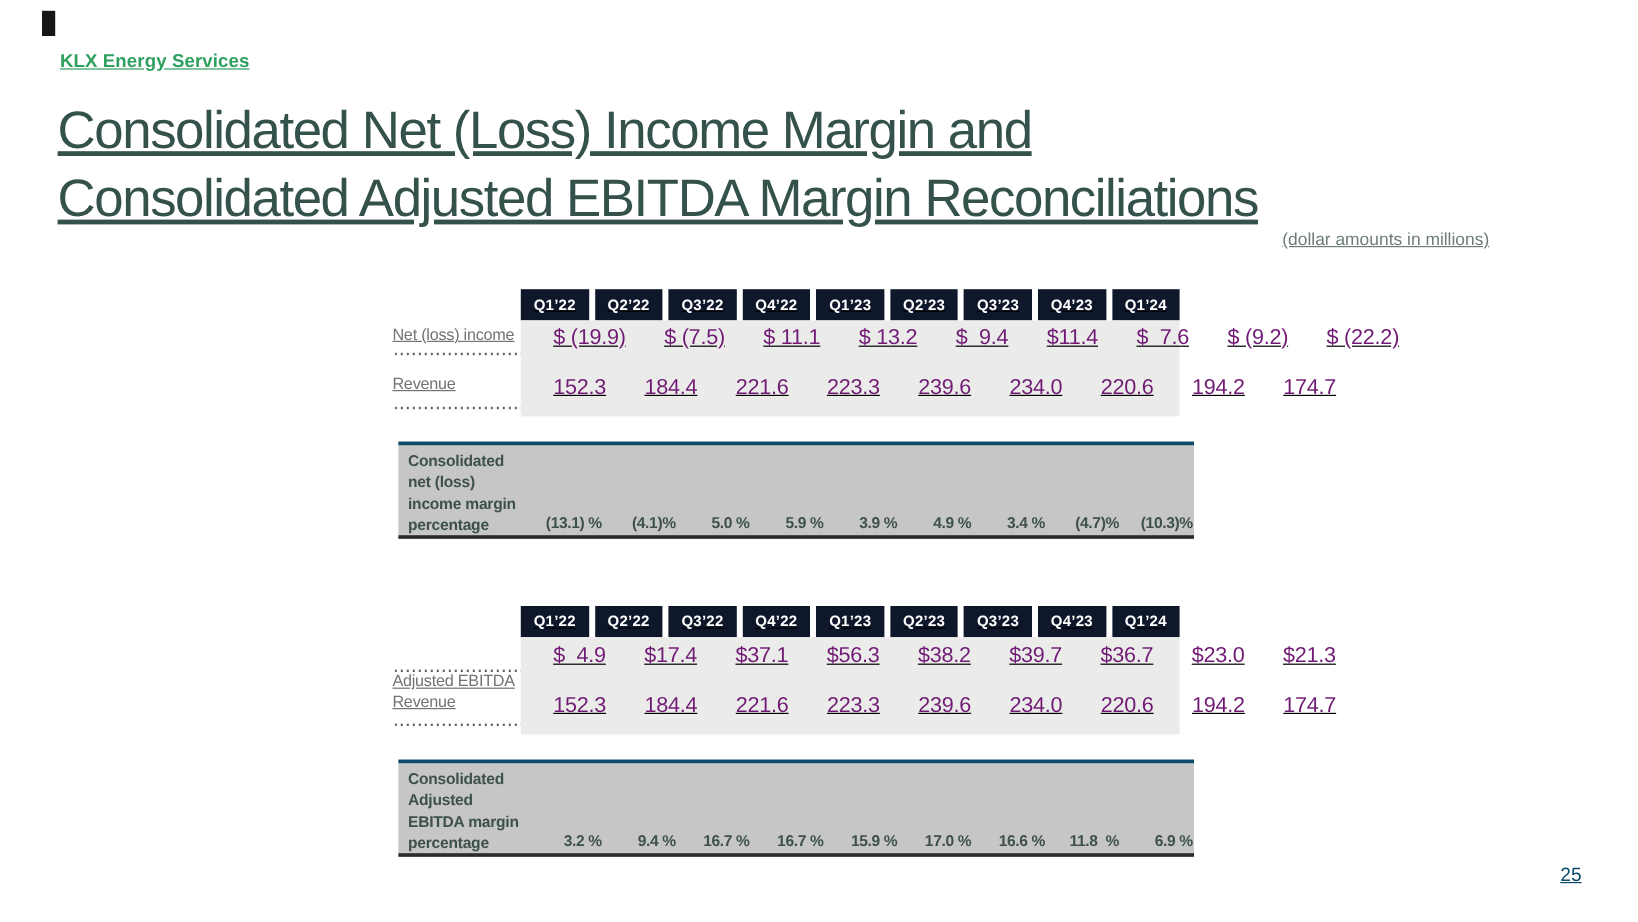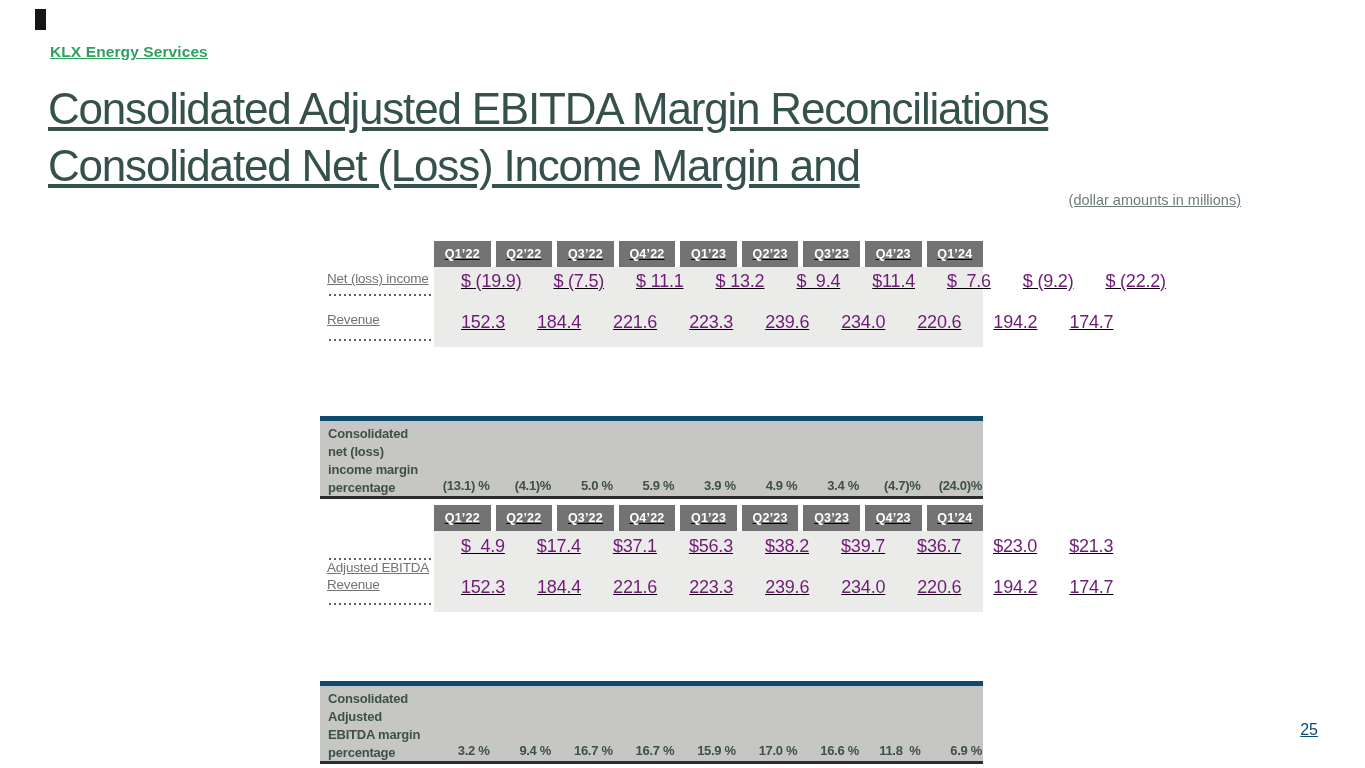--- a/index.html
+++ b/index.html
@@ -15,49 +15,49 @@
   .eyebrow{left:50px;top:43px;font-size:15.5px;font-weight:bold;letter-spacing:.1px;color:#2fa05f;}
   
   .title{left:48px;top:80px;width:1250px;font-size:44px;line-height:57px;
          font-weight:400;letter-spacing:-1.2px;color:#35514b;}
   .subtitle{right:124px;top:192px;font-size:14.5px;color:#6e7d78;}
   .pagenum{right:47px;top:721px;font-size:16px;color:#0c4a6e;}
 
   
   .cols{left:434px;width:549px;display:flex;gap:5px;}
   .hdr-row{height:26px;}
-  .hdr-cell{flex:1;background:#737373;color:#ffffff;font-weight:bold;font-size:12.5px;
+  .hdr-cell{flex:1;background:#0f172a;color:#ffffff;font-weight:bold;font-size:12.5px;
             display:flex;align-items:center;justify-content:center;letter-spacing:.2px;}
   .grayblock{left:434px;width:549px;background:#ebecea;}
   .val-row{height:17px;}
   .val-cell{flex:1;font-size:18px;color:#701a75;padding-left:3px;white-space:pre;
             letter-spacing:-.2px;overflow:visible;margin-left:24px;}
   .rowlabel{left:327px;font-size:13.5px;color:#737373;letter-spacing:-.2px;white-space:nowrap;}
   .dotline{left:329px;width:105px;height:3px;
            background-image:repeating-linear-gradient(to right,#5a615e 0 2px,transparent 2px 5px);
            background-size:5px 2px;background-repeat:repeat-x;background-position:left bottom;}
   
-  .summary{left:320px;width:663px;height:75px;background:#c6c7c5;
-           border-top:5px solid #0c4a6e;border-bottom:3px solid #2c2c2c;margin-top:48px;}
+  .summary{left:332px;width:663px;height:75px;background:#c6c7c5;
+           border-top:3px solid #0c4a6e;border-bottom:3px solid #2c2c2c;}
   .summary .label{position:absolute;left:8px;top:4px;font-size:13px;line-height:18px;
                   font-weight:bold;color:#3e5149;letter-spacing:-.2px;}
   .summary .cols{position:absolute;left:114px;bottom:3px;}
   .pct-cell{flex:1;font-size:13px;font-weight:bold;color:#3e5149;text-align:right;
             padding-right:1px;white-space:pre;letter-spacing:-.3px;}
 </style>
 </head>
 <body>
 
 <div class="abs corner-mark"></div>
 
 <div class="abs eyebrow">KLX Energy Services</div>
 
 <div class="abs title">
+  <span style="display:block">Consolidated Net (Loss) Income Margin and</span>
   <span style="display:block">Consolidated Adjusted EBITDA Margin Reconciliations</span>
-  <span style="display:block">Consolidated Net (Loss) Income Margin and</span>
 </div>
 
 <div class="abs subtitle">(dollar amounts in millions)</div>
 
 <div class="abs cols hdr-row" style="top:241px">
     <div class="hdr-cell">Q1’22</div>
     <div class="hdr-cell">Q2’22</div>
     <div class="hdr-cell">Q3’22</div>
     <div class="hdr-cell">Q4’22</div>
     <div class="hdr-cell">Q1’23</div>
@@ -106,21 +106,21 @@
   </div>
   <div class="cols">
       <div class="pct-cell">(13.1) %</div>
       <div class="pct-cell">(4.1)%</div>
       <div class="pct-cell">5.0 %</div>
       <div class="pct-cell">5.9 %</div>
       <div class="pct-cell">3.9 %</div>
       <div class="pct-cell">4.9 %</div>
       <div class="pct-cell">3.4 %</div>
       <div class="pct-cell">(4.7)%</div>
-      <div class="pct-cell">(24.0)%</div>
+      <div class="pct-cell">(10.3)%</div>
     </div>
 </div>
 
 <div class="abs cols hdr-row" style="top:505px">
     <div class="hdr-cell">Q1’22</div>
     <div class="hdr-cell">Q2’22</div>
     <div class="hdr-cell">Q3’22</div>
     <div class="hdr-cell">Q4’22</div>
     <div class="hdr-cell">Q1’23</div>
     <div class="hdr-cell">Q2’23</div>

